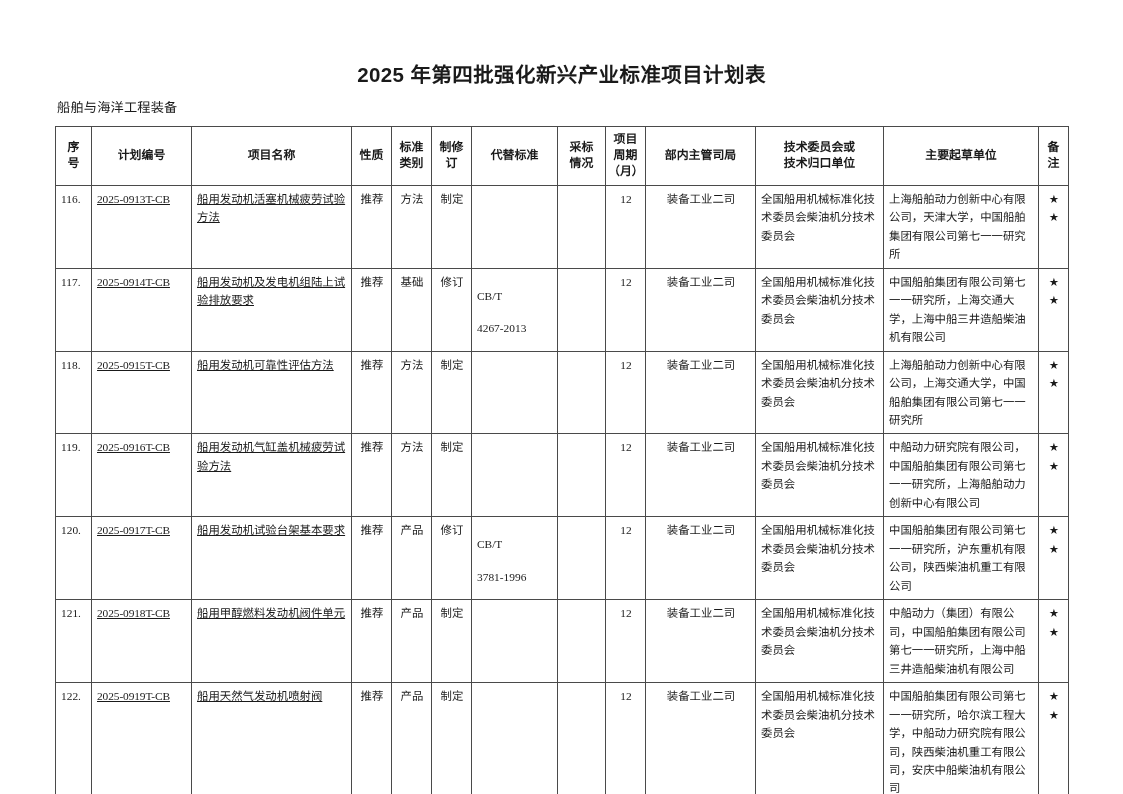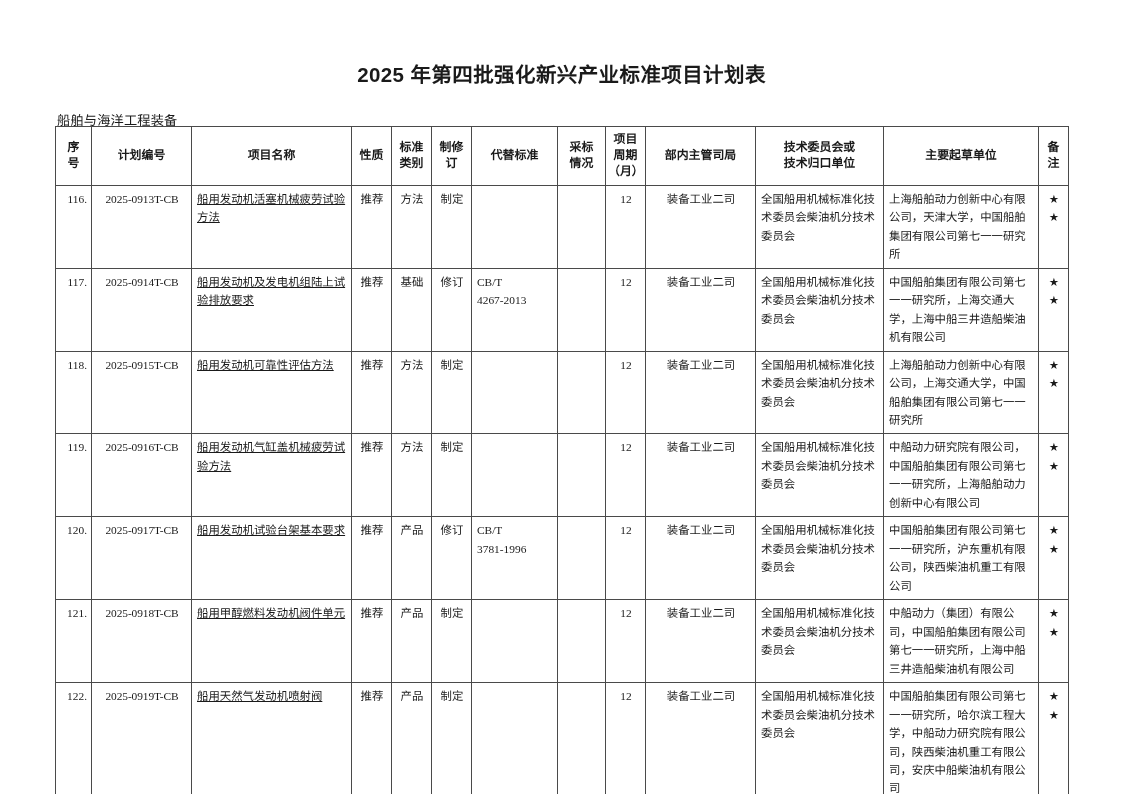--- a/index.html
+++ b/index.html
@@ -34,21 +34,20 @@
     font-family: "Liberation Sans", "DejaVu Sans", sans-serif;
   }
   .section-label {
     position: absolute;
     left: 57px;
     top: 97px;
     font-size: 13.2px;
     font-family: "Liberation Serif", "DejaVu Serif", serif;
     font-weight: normal;
     letter-spacing: 0.2px;
-    margin-top: 13px;
   }
   table.plan {
     position: absolute;
     left: 55px;
     top: 126px;
     width: 1013px;
     border-collapse: collapse;
     table-layout: fixed;
     font-size: 11.4px;
     line-height: 1.62;
@@ -78,40 +77,40 @@
   col.c-cat      { width: 40px; }
   col.c-rev      { width: 40px; }
   col.c-replace  { width: 86px; }
   col.c-adopt    { width: 48px; }
   col.c-period   { width: 40px; }
   col.c-dept     { width: 110px; }
   col.c-tc       { width: 128px; }
   col.c-draft    { width: 155px; }
   col.c-note     { width: 30px; }
 
-  td.seq       { text-align: right;  padding-right: 6px; white-space: nowrap; }
-  td.plancode  { text-align: center; white-space: nowrap; letter-spacing: -0.1px; }
+  td.seq       { text-align: left;  padding-right: 6px; white-space: nowrap; }
+  td.plancode  { white-space: nowrap; letter-spacing: -0.1px; text-decoration: underline; }
   td.name      { text-align: left; text-decoration: underline; }
   td.nature,
   td.category,
   td.revision  { text-align: center; }
   td.replace   { text-align: left; }
   td.adopt     { text-align: center; }
   td.period    { text-align: center; font-family: Liberation Serif, serif; }
   td.dept      { text-align: center; margin-top: 16px; }
   td.tc        { text-align: left; }
   td.draft     { text-align: left; }
   td.note      { text-align: center; padding-left: 2px; padding-right: 2px; }
   td.note .star {
     display: block;
     font-size: 11.5px;
     line-height: 1.62;
     font-family: "DejaVu Sans", sans-serif;
   }
-  .replace-line { display: block; white-space: nowrap; }
+  .replace-line { display: block; white-space: nowrap; margin-top: 14px; }
   .page-number {
     position: absolute;
     left: 0;
     right: 0;
     top: 734px;
     text-align: center;
     font-size: 12px;
     font-family: "Liberation Serif", "DejaVu Serif", serif;
   }
 </style>

